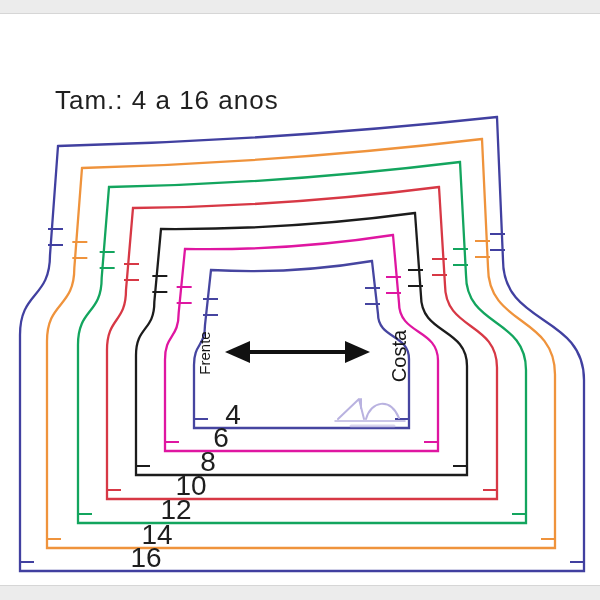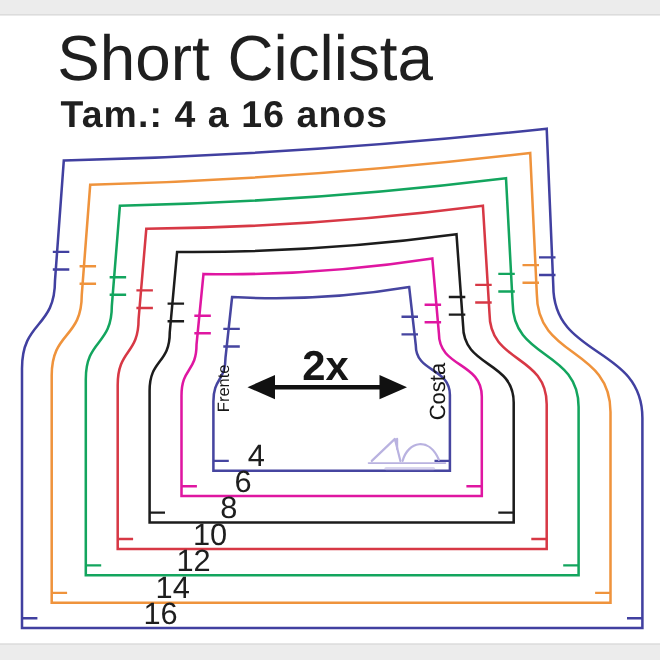--- a/index.html
+++ b/index.html
@@ -8,39 +8,38 @@
     background:#ffffff;font-family:"Liberation Sans",sans-serif;
   }
   .letterbox{position:absolute;left:0;width:600px;background:#ececec;}
   #band-top{top:0;height:13px;border-bottom:1px solid #d6d6d6;}
   #band-bottom{bottom:0;height:14px;border-top:1px solid #d6d6d6;}
   #title{
     position:absolute;left:52px;top:24px;font-size:58px;line-height:1.05;
     color:#1f1f1f;letter-spacing:0px;white-space:nowrap;
   }
   #subtitle{
-    position:absolute;left:55px;top:85px;font-size:34px;font-weight:bold;
+    position:absolute;left:55px;top:85px;font-size:26px;font-weight:normal;
     color:#1f1f1f;letter-spacing:1px;white-space:nowrap;
   }
   #pattern-svg{position:absolute;left:0;top:0;}
   .annot{position:absolute;color:#161616;white-space:nowrap;}
   #qty{left:250px;top:312px;width:92px;text-align:center;font-size:38px;font-weight:bold;}
   #grain-label{left:230px;top:353px;width:135px;text-align:center;font-size:12.5px;}
   .vert-label{transform:translate(-50%,-50%) rotate(-90deg);}
   #front-label{left:204px;top:353px;font-size:15px;}
   #back-label{left:399px;top:356px;font-size:20px;}
 </style>
 </head>
 <body>
 
 <div id="canvas">
 
   <div id="band-top" class="letterbox"></div>
 
-  <div id="title">Short Ciclista</div>
   <div id="subtitle">Tam.: 4 a 16 anos</div>
 
   <svg id="pattern-svg" width="600" height="600" viewBox="0 0 600 600">
     <g id="outlines">
         <path d="M 58 146 Q 277.5 140.5 497 117 L 503 260 C 503 326 584 314 584 380 L 584 571 L 20 571 L 20 335 C 20 291 50 299 50 255 Z" fill="none" stroke="#4140a0" stroke-width="2.3" stroke-linejoin="miter"></path>
         <path d="M 48 245 h 15 M 48 229 h 15 M 490 250 h 15 M 490 234 h 15 M 20 562 h 14 M 570 562 h 14 " fill="none" stroke="#4140a0" stroke-width="2.2"></path>
         <path d="M 82 168 Q 282 162.5 482 139 L 488 267 C 488 326.125 555 315.375 555 374.5 L 555 548 L 47 548 L 47 341.3333333333333 C 47 301 74.33333333333333 308.3333333333333 74.33333333333333 268 Z" fill="none" stroke="#ef933c" stroke-width="2.3" stroke-linejoin="miter"></path>
         <path d="M 72.33333333333333 258 h 15 M 72.33333333333333 242 h 15 M 475 257 h 15 M 475 241 h 15 M 47 539 h 14 M 541 539 h 14 " fill="none" stroke="#ef933c" stroke-width="2.2"></path>
         <path d="M 109 187 Q 284.5 183.5 460 162 L 466 275 C 466 327.25 526 317.75 526 370 L 526 523 L 78 523 L 78 344.6666666666667 C 78 308 101.66666666666667 314.6666666666667 101.66666666666667 278 Z" fill="none" stroke="#13a55e" stroke-width="2.3" stroke-linejoin="miter"></path>
         <path d="M 99.66666666666667 268 h 15 M 99.66666666666667 252 h 15 M 453 265 h 15 M 453 249 h 15 M 78 514 h 14 M 512 514 h 14 " fill="none" stroke="#13a55e" stroke-width="2.2"></path>
@@ -72,18 +71,17 @@
         <text x="146" y="567" text-anchor="middle" font-family="&quot;Liberation Sans&quot;, sans-serif" font-size="28" fill="#1e1e1e">16</text>
         <text x="157" y="544" text-anchor="middle" font-family="&quot;Liberation Sans&quot;, sans-serif" font-size="28" fill="#1e1e1e">14</text>
         <text x="176" y="519" text-anchor="middle" font-family="&quot;Liberation Sans&quot;, sans-serif" font-size="28" fill="#1e1e1e">12</text>
         <text x="191" y="495" text-anchor="middle" font-family="&quot;Liberation Sans&quot;, sans-serif" font-size="28" fill="#1e1e1e">10</text>
         <text x="208" y="471" text-anchor="middle" font-family="&quot;Liberation Sans&quot;, sans-serif" font-size="28" fill="#1e1e1e">8</text>
         <text x="221" y="447" text-anchor="middle" font-family="&quot;Liberation Sans&quot;, sans-serif" font-size="28" fill="#1e1e1e">6</text>
         <text x="233" y="424" text-anchor="middle" font-family="&quot;Liberation Sans&quot;, sans-serif" font-size="28" fill="#1e1e1e">4</text>
       </g>
   </svg>
 
-  <div id="qty" class="annot">2x</div>
   <div id="front-label" class="annot vert-label">Frente</div>
   <div id="back-label" class="annot vert-label">Costa</div>
 
   <div id="band-bottom" class="letterbox"></div>
 </div>
 
 </body></html>

